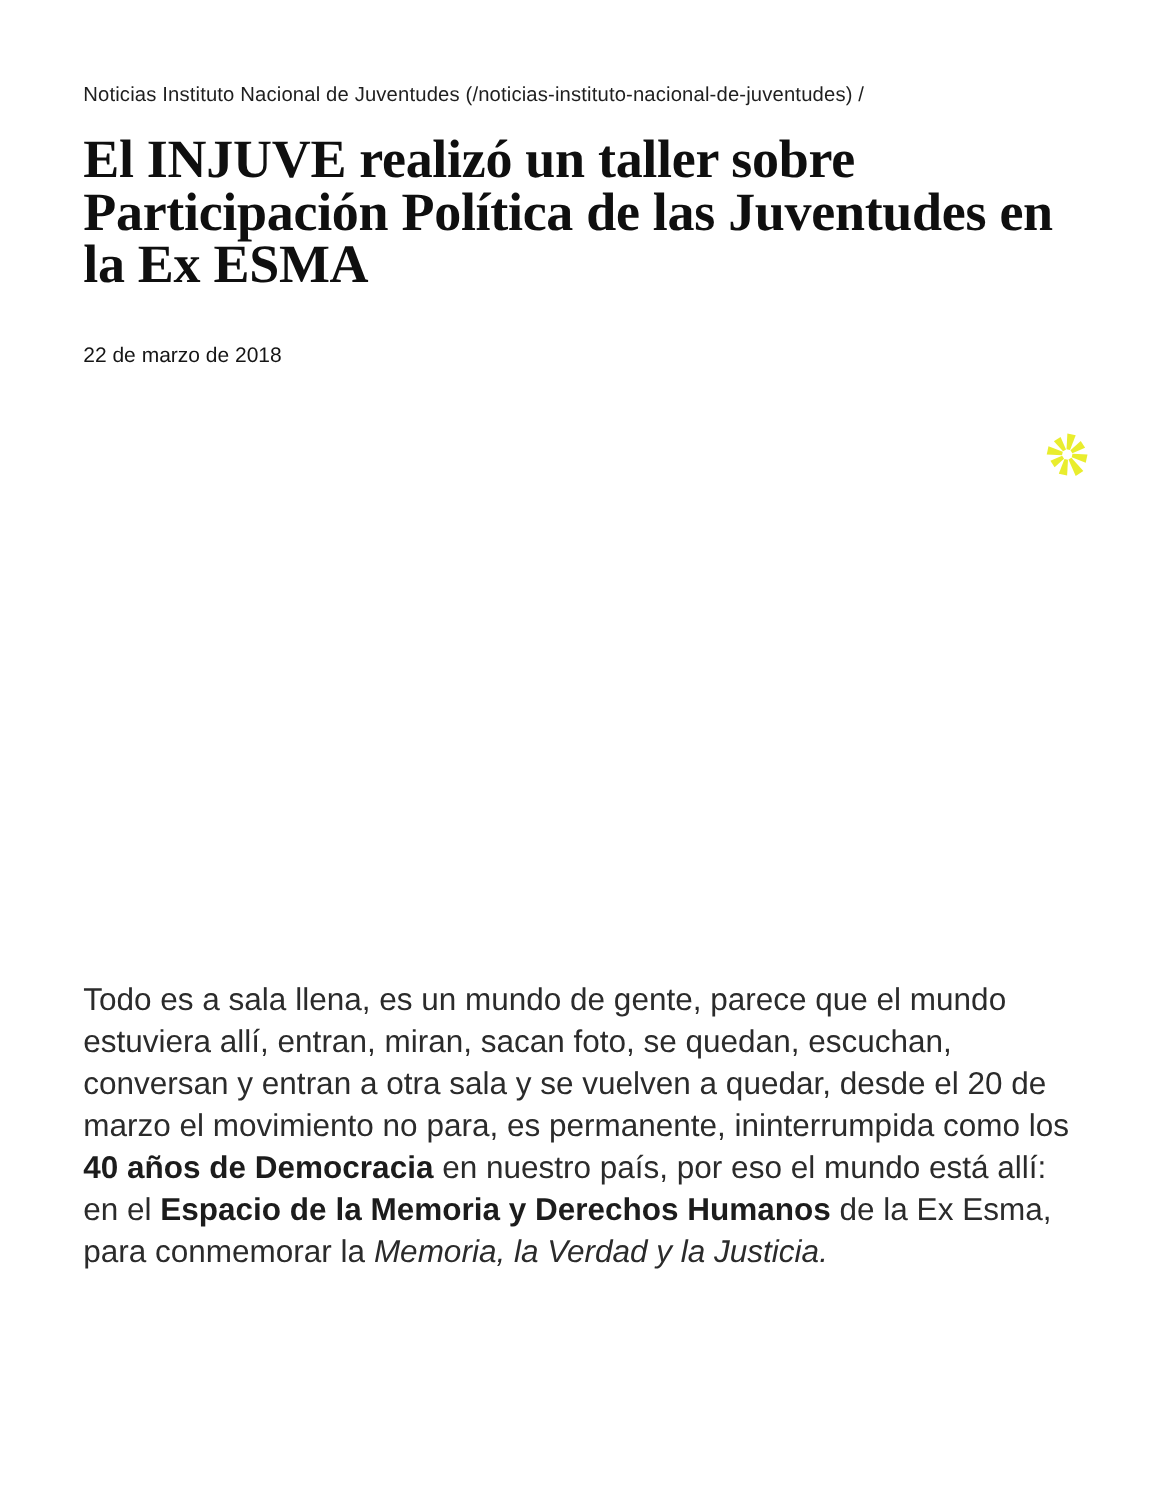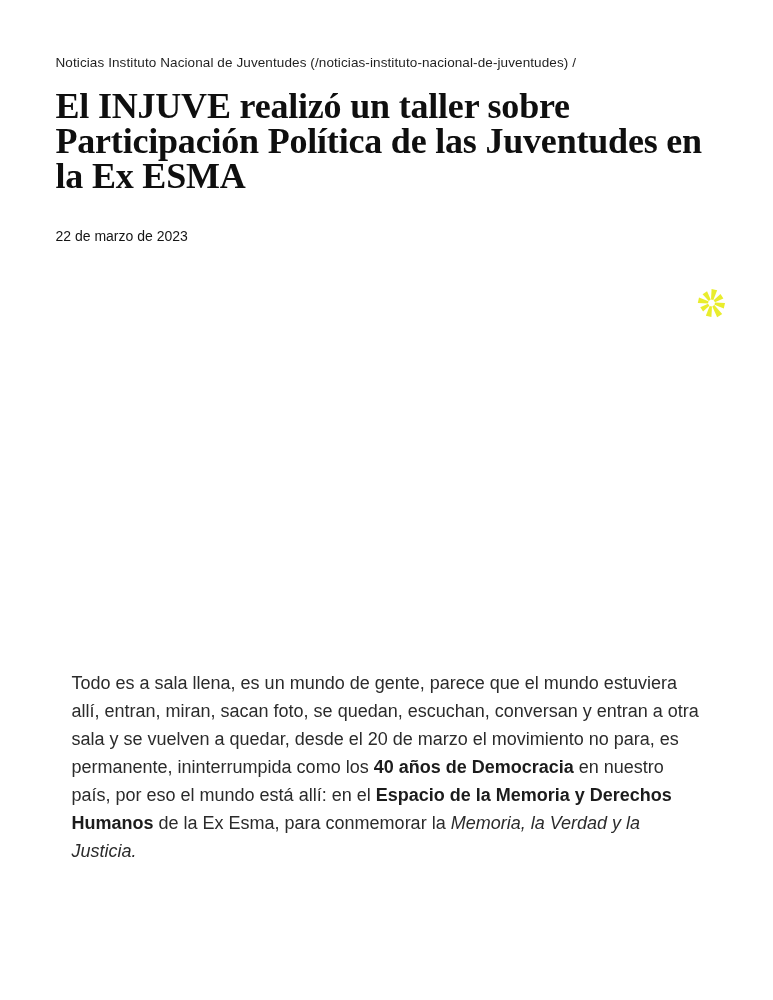--- a/index.html
+++ b/index.html
@@ -62,42 +62,42 @@
   .spinner {
     position: absolute;
     top: 41px;
     right: -10px;
     width: 33px;
     height: 34px;
     display: block;
   }
   .spinner svg { display: block; width: 100%; height: 100%; }
   .article-body {
-    font-size: 18px;
+    font-size: 21px;
     line-height: 28px;
     color: #2b2b2b;
-    margin: 16px;
+    margin: 0;
     max-width: 660px;
   }
   .seg-bold { font-weight: 700; color: #1c1c1c; }
   .seg-italic { font-style: italic; }
 </style>
 </head>
 <body>
 
 <div class="page">
 
   <nav class="breadcrumb">
     <a href="#">Noticias Instituto Nacional de Juventudes (/noticias-instituto-nacional-de-juventudes)</a><span> /</span>
   </nav>
 
   <h1 class="article-title">El INJUVE realizó un taller sobre Participación Política de las Juventudes en la Ex ESMA</h1>
 
 
-  <p class="article-date">22 de marzo de 2023</p>
+  <p class="article-date">22 de marzo de 2018</p>
 
   <figure class="media-area">
     <span class="spinner">
       <svg viewBox="-18 -18 36 36" xmlns="http://www.w3.org/2000/svg">
         <g>
           <path d="M -1.3 -3.6 L 1.3 -3.6 L 3.1 -15 L -3.1 -15 Z" transform="rotate(12)" fill="#e9ed2d"></path>
           <path d="M -1.3 -3.6 L 1.3 -3.6 L 2.9 -13.6 L -2.9 -13.6 Z" transform="rotate(57)" fill="#e9ed2d"></path>
           <path d="M -1.3 -3.6 L 1.3 -3.6 L 3.1 -14.4 L -3.1 -14.4 Z" transform="rotate(102)" fill="#e9ed2d"></path>
           <path d="M -1.3 -3.6 L 1.3 -3.6 L 3.3 -16.4 L -3.3 -16.4 Z" transform="rotate(147)" fill="#e9ed2d"></path>
           <path d="M -1.3 -3.6 L 1.3 -3.6 L 3.1 -15 L -3.1 -15 Z" transform="rotate(192)" fill="#e9ed2d"></path>

